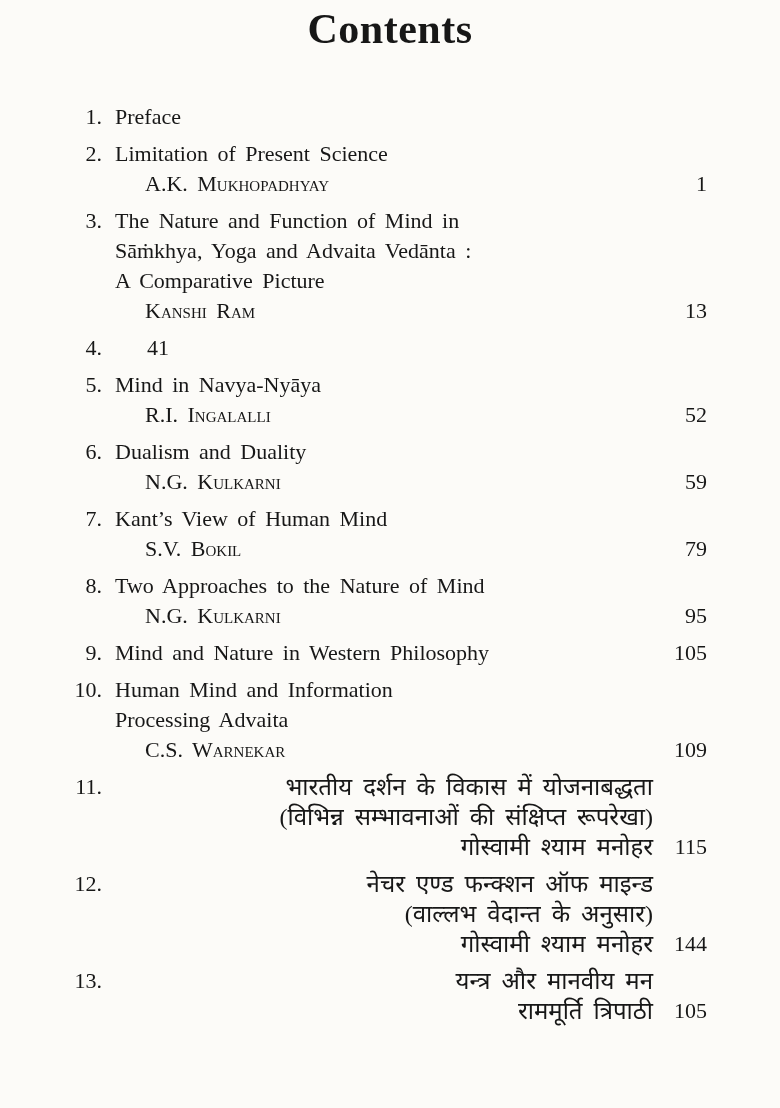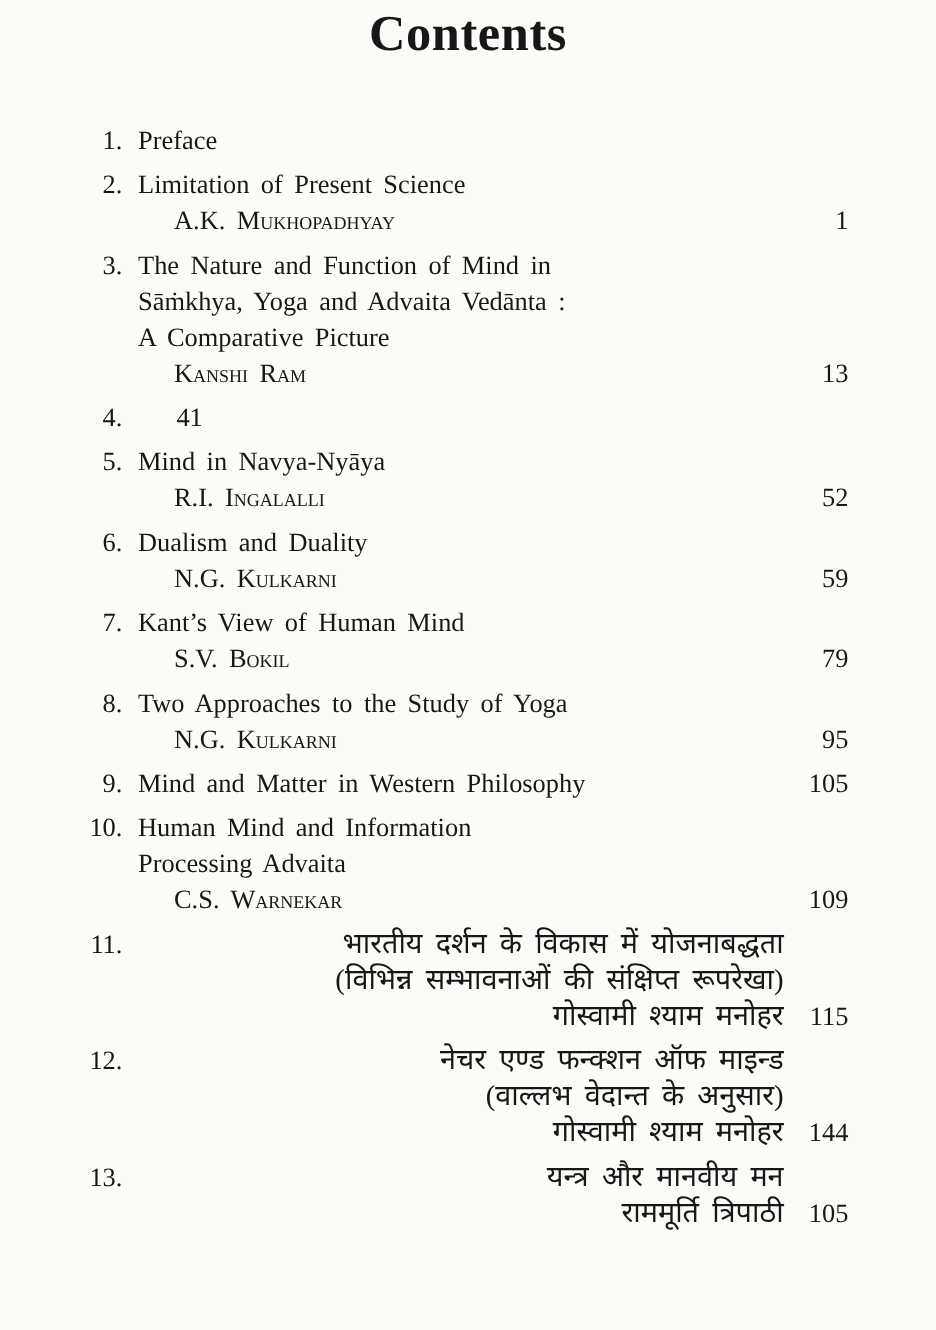--- a/index.html
+++ b/index.html
@@ -139,30 +139,30 @@
     <div class="body">
           <div class="title-line">Kant’s View of Human Mind</div>
           <div class="author">S.V. Bokil</div>
         </div>
     <div class="pg">79</div>
   </div>
 
   <div class="entry">
     <div class="num">8.</div>
     <div class="body">
-          <div class="title-line">Two Approaches to the Study of Yoga</div>
+          <div class="title-line">Two Approaches to the Nature of Mind</div>
           <div class="author">N.G. Kulkarni</div>
         </div>
     <div class="pg">95</div>
   </div>
 
   <div class="entry">
     <div class="num">9.</div>
     <div class="body">
-          <div class="title-line">Mind and Matter in Western Philosophy</div>
+          <div class="title-line">Mind and Nature in Western Philosophy</div>
         </div>
     <div class="pg">105</div>
   </div>
 
   <div class="entry">
     <div class="num">10.</div>
     <div class="body">
           <div class="title-line">Human Mind and Information</div>
           <div class="title-line">Processing Advaita</div>
           <div class="author">C.S.  Warnekar</div>

